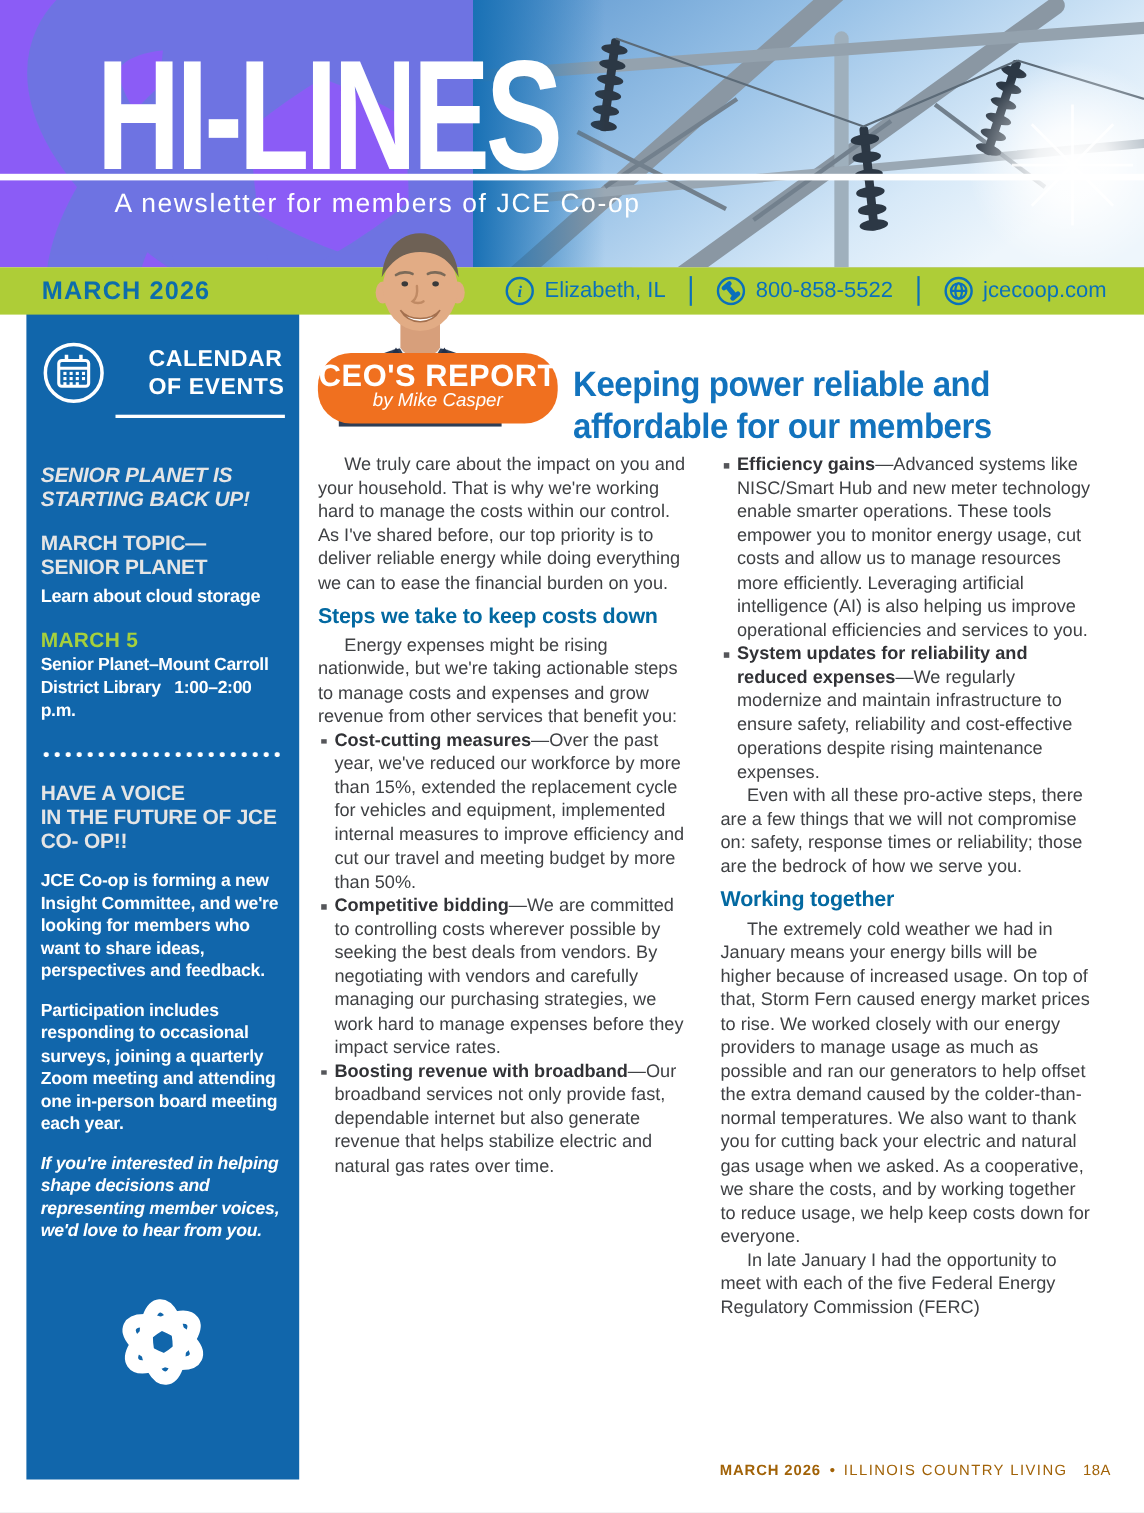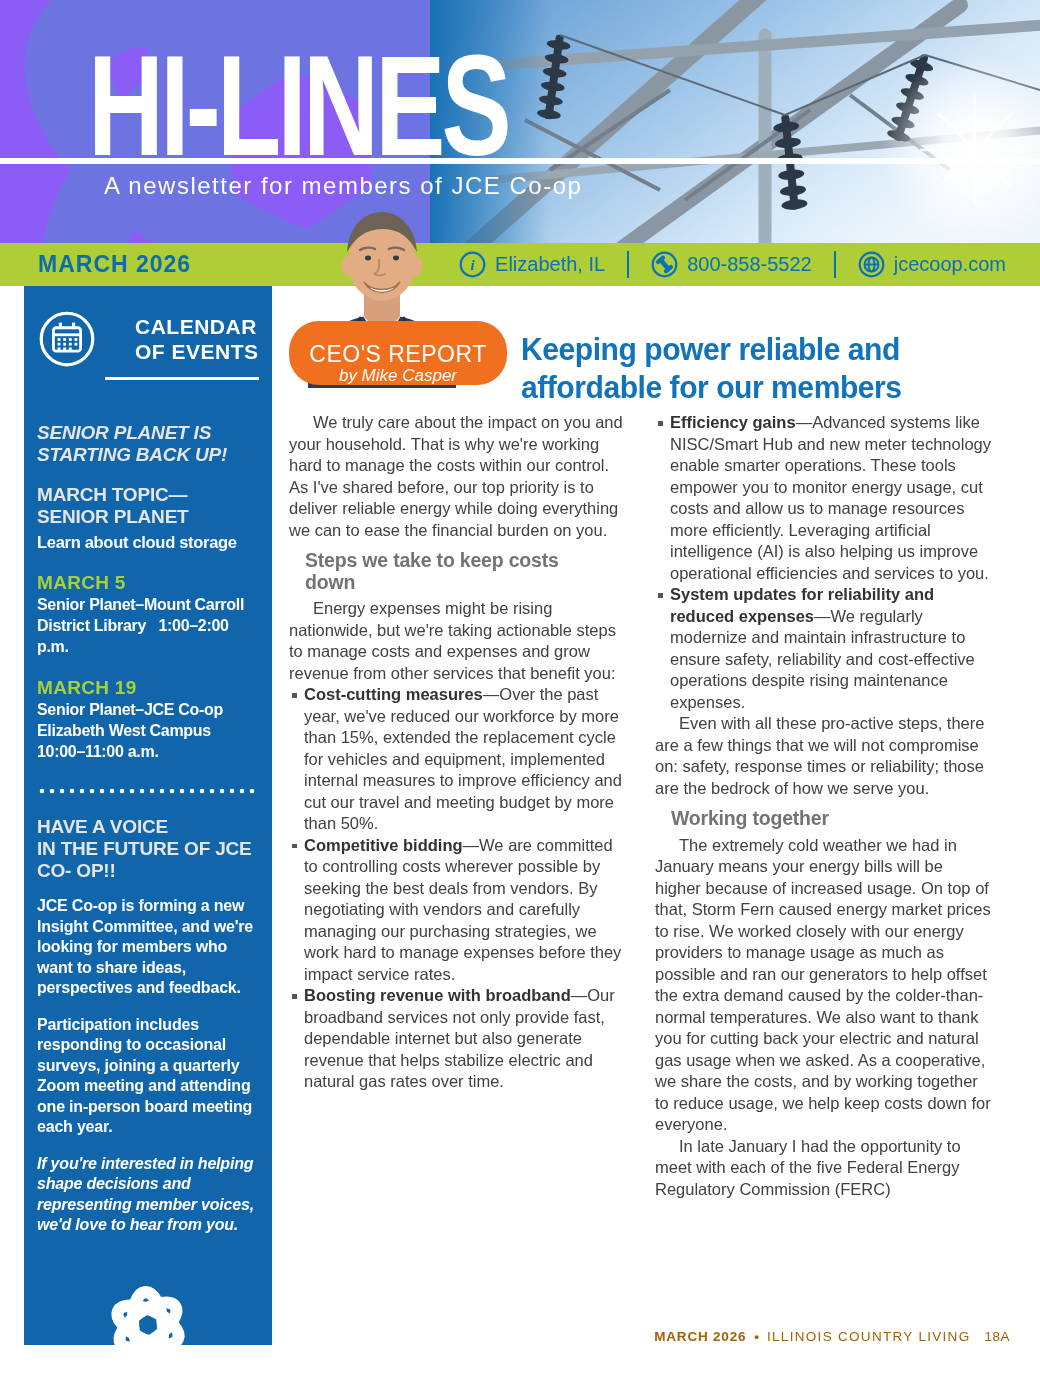--- a/index.html
+++ b/index.html
@@ -48,33 +48,33 @@
           background-image:radial-gradient(circle,#ffffff 2px,rgba(255,255,255,0) 2.6px);
           background-size:10px 6px;background-repeat:repeat-x;}
   .voice-h{margin-top:22px;}
   .sb-para{margin-top:14px;font-weight:bold;font-size:16px;line-height:20.5px;letter-spacing:-.2px;}
   .logo-block{margin-top:34px;text-align:center;}
 
   
   .ceo-photo{position:absolute;left:296px;top:202px;width:172px;height:186px;z-index:5;}
   .badge{position:absolute;left:289px;top:321px;width:218px;height:64px;background:#f0701f;
          border-radius:30px;z-index:6;color:#ffffff;text-align:center;box-sizing:border-box;padding-top:9px;}
-  .badge-title{font-size:23px;font-weight:normal;letter-spacing:.5px;line-height:24px;margin-top:12px;}
+  .badge-title{font-size:28px;font-weight:bold;letter-spacing:.5px;line-height:24px;}
   .badge-byline{font-size:17px;font-style:italic;line-height:20px;}
   .headline{position:absolute;left:521px;top:303px;z-index:5;color:#1273bd;font-weight:bold;
             font-size:32px;line-height:38px;letter-spacing:-.5px;transform:scaleX(.94);transform-origin:left top;}
   .headline span{display:block;white-space:nowrap;}
 
   
   .col{position:absolute;top:412px;width:338px;color:#3f4144;font-size:16.5px;line-height:21.5px;}
   .col1{left:289px;}
   .col2{left:655px;}
   .col p{margin:0;}
   .indent{text-indent:24px;}
-  .subhead{color:#737373;font-weight:bold;font-size:19.5px;letter-spacing:-.2px;margin:9px 16px 5px;}
+  .subhead{color:#0369a1;font-weight:bold;font-size:19.5px;letter-spacing:-.2px;margin:9px 0 5px;}
   ul.bullets{margin:0;padding:0;list-style:none;}
   ul.bullets li{position:relative;padding-left:15px;}
   ul.bullets li::before{content:"";position:absolute;left:3px;top:9px;width:4.5px;height:4.5px;background:#55565a;}
   ul.bullets b{color:#313236;}
 
   
   .pagefooter{position:absolute;top:1329px;right:30px;font-size:13.5px;color:#a16207;white-space:nowrap;}
   .f-issue{font-weight:bold;letter-spacing:.8px;}
   .f-dot{margin:0 8px;font-weight:bold;}
   .f-pub{letter-spacing:1.3px;}
@@ -254,26 +254,20 @@
       <span>SENIOR PLANET</span>
     </div>
     <div class="topic-sub">Learn about cloud storage</div>
 
     <div class="event">
       <div class="event-date">MARCH 5</div>
       <span class="event-line">Senior Planet–Mount Carroll</span>
       <span class="event-line">District Library&nbsp;&nbsp; 1:00–2:00 p.m.</span>
     </div>
 
-    <div class="event">
-      <div class="event-date">MARCH 19</div>
-      <span class="event-line">Senior Planet–JCE Co-op</span>
-      <span class="event-line">Elizabeth West Campus</span>
-      <span class="event-line">10:00–11:00 a.m.</span>
-    </div>
 
     <div class="dotted"></div>
 
     <div class="sb-green voice-h">
       <span>HAVE A VOICE</span>
       <span>IN THE FUTURE OF JCE</span>
       <span>CO- OP!!</span>
     </div>
     <p class="sb-para">JCE Co-op is forming a new Insight Committee, and we're looking for members who want to share ideas, perspectives and feedback.</p>
     <p class="sb-para">Participation includes responding to occasional surveys, joining a quarterly Zoom meeting and attending one in-person board meeting each year.</p>

